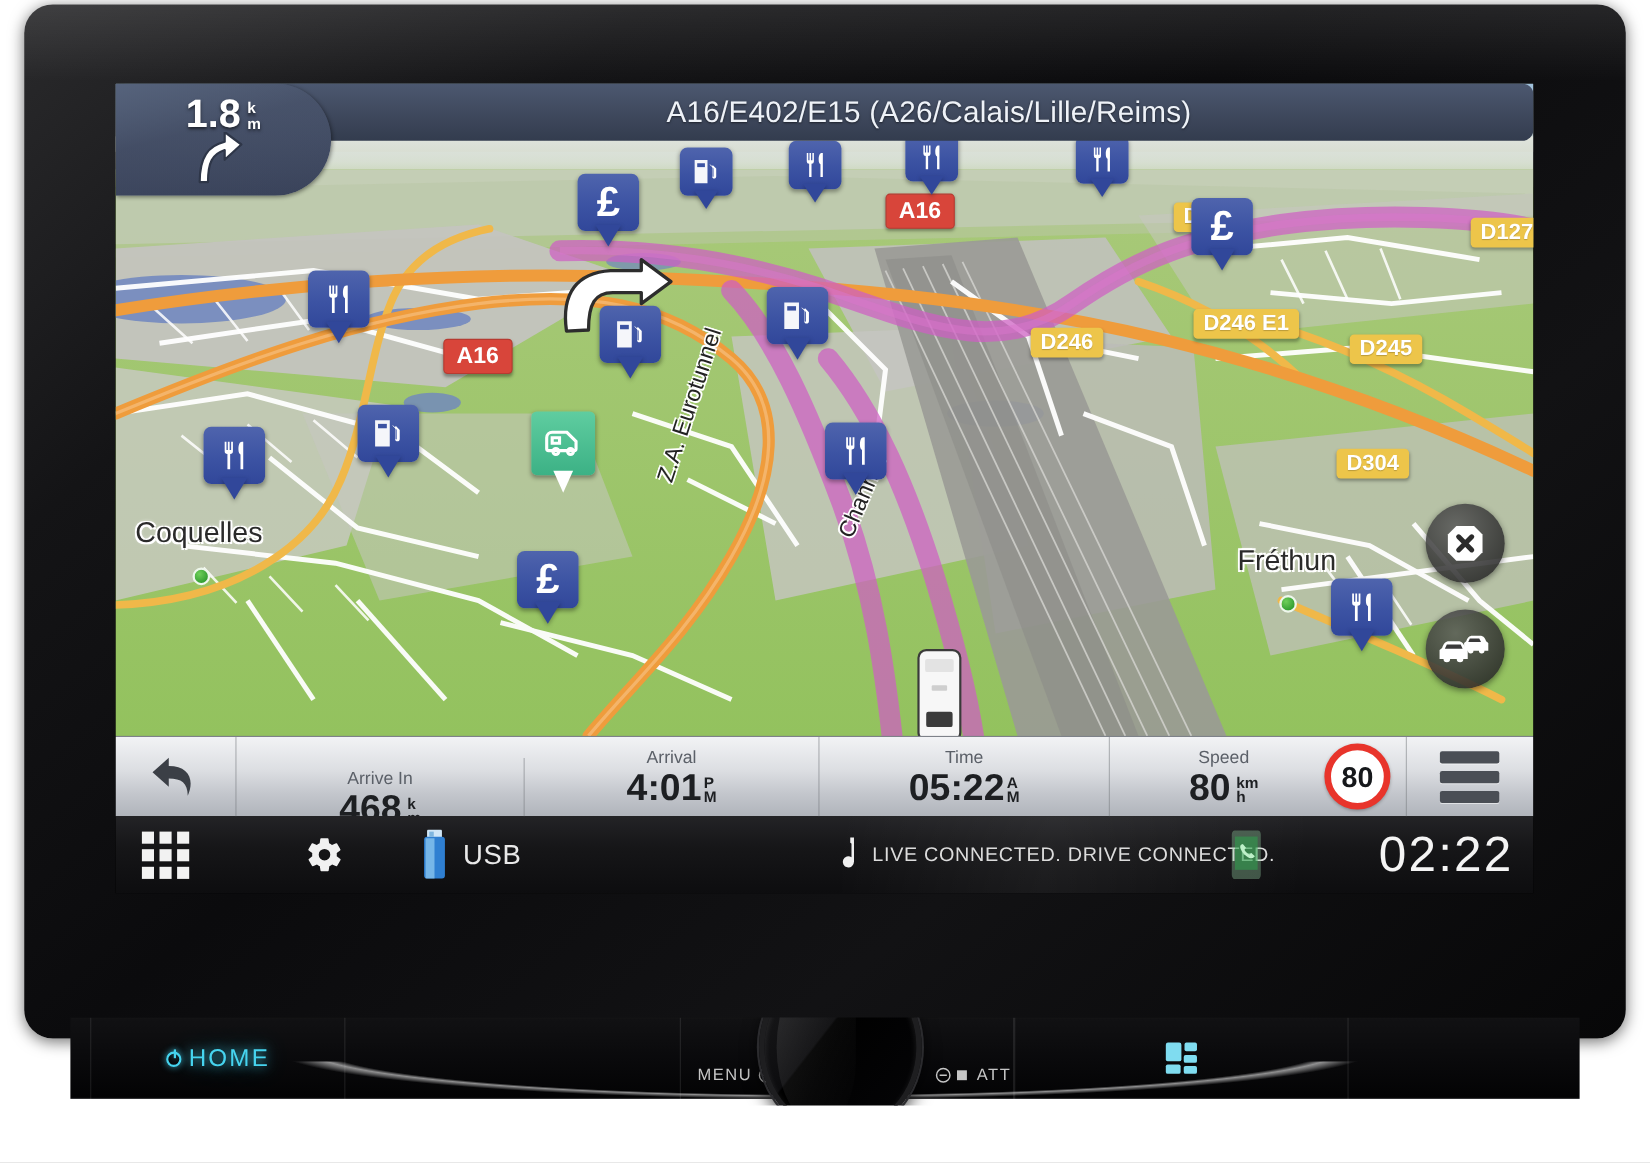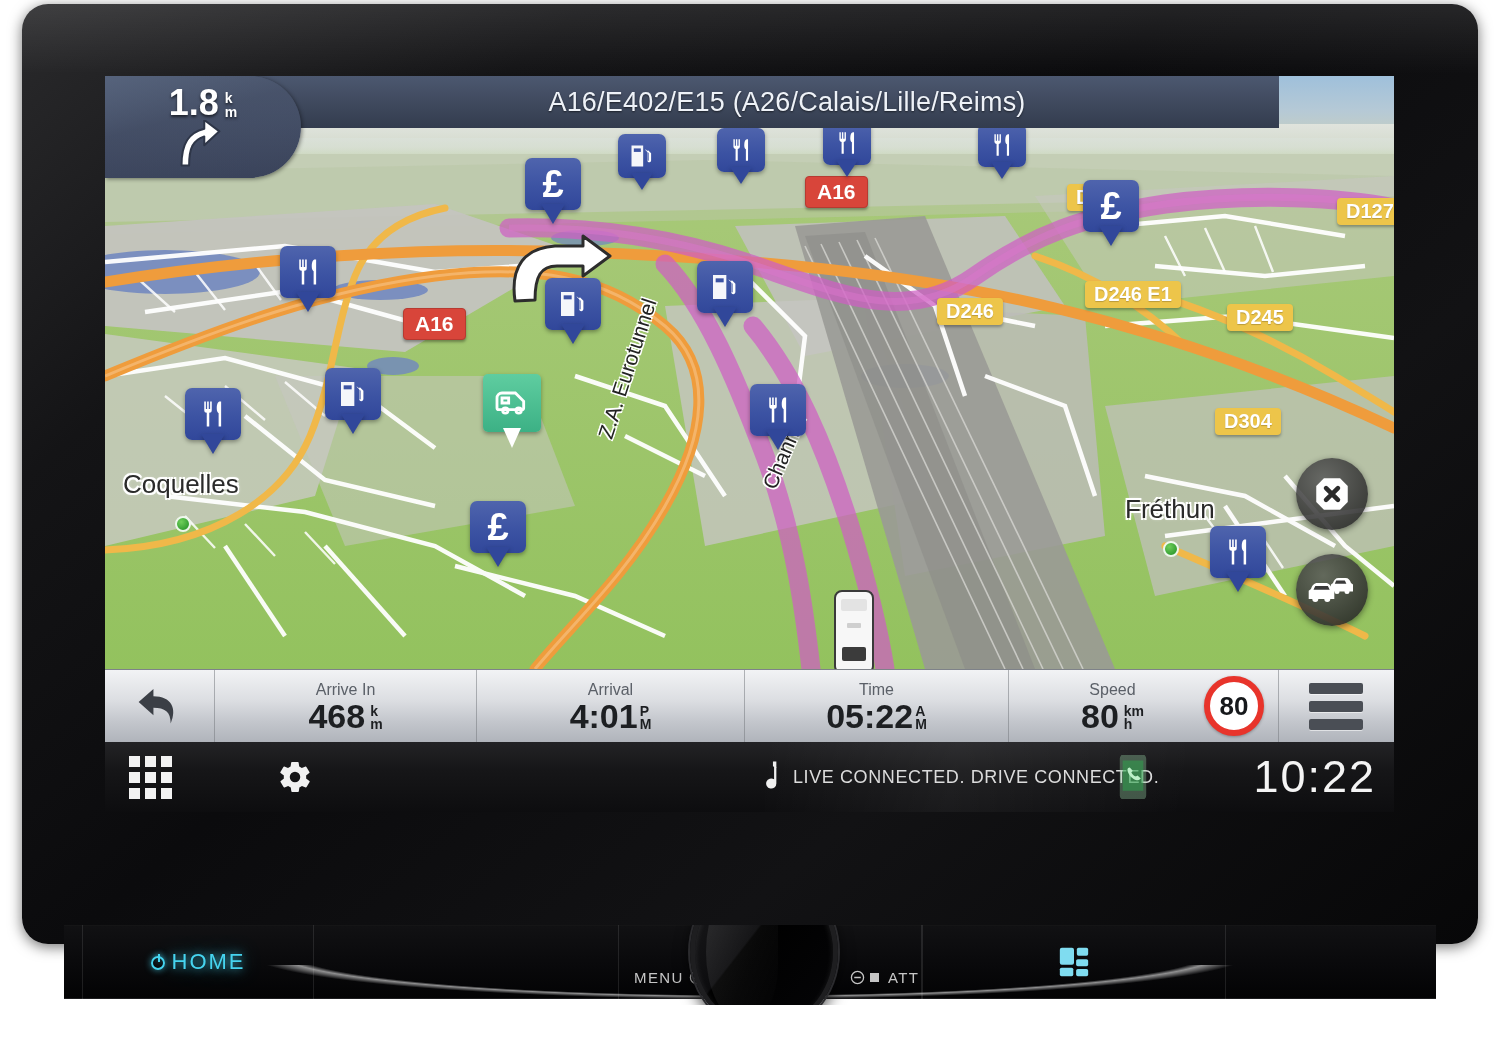--- a/index.html
+++ b/index.html
@@ -47,23 +47,24 @@
   #map .haze {
     position:absolute; left:0; top:48px; width:100%; height:46px;
     background: linear-gradient(180deg, rgba(226,229,222,0.95), rgba(200,216,170,0.25));
   }
 
   
   #mapsvg { position:absolute; left:0; top:0; width:1289px; height:593px; }
 
   
   #hdr {
-    position:absolute; left:0; top:0; width:1174px; height:52px;
+    position:absolute; left:0; top:0; width:1289px; height:52px;
     background: linear-gradient(180deg, #4c5870 0%, #414b60 45%, #333c4e 100%);
     z-index: 40;
+    border-radius: 10px;
   }
   #hdrTitle {
     position:absolute; left:200px; top:0; right:10px; height:52px;
     line-height:52px; text-align:center;
     color:#eef2f8; font-size:27px; letter-spacing:.2px;
     text-shadow: 0 1px 2px rgba(0,0,0,.55);
     font-family: "Liberation Sans", sans-serif;
   }
   #ttPanel {
     position:absolute; left:0; top:0; width:196px; height:102px;
@@ -164,21 +165,21 @@
   #infobar .cell:last-child { border-right:none; }
   #infobar .cap { font-size:16px; color:#5b6068; margin-top:2px; line-height:17px; }
   #infobar .val {
     font-size:34px; font-weight:bold; color:#1d1f22; line-height:36px;
     display:flex; align-items:center;
   }
   #infobar .sfx {
     font-size:14px; font-weight:bold; line-height:13px; margin-left:5px; margin-top:4px; text-align:left;
   }
   .cellBack { width:110px; }
-  .cellArrive { width:262px; }
+  .cellArrive { width:262px;margin-top:19px; }
   .cellArrival { width:268px; }
   .cellTime { width:264px; }
   .cellSpeed { width:270px; }
   .cellMenu { width:113px; }
 
   #speedLimit {
     position:absolute; right:14px; top:6px;
     width:60px; height:60px; border-radius:50%;
     background:#fff; border:6px solid #e8342b;
     display:flex; align-items:center; justify-content:center;
@@ -668,39 +669,48 @@
             <i></i>
           </span>
       </div>
 
       <div class="sbItem" id="sbGear">
         <svg width="36" height="36" viewBox="0 0 24 24">
           <path fill="#f1f1f1" d="M19.4 13c.04-.32.06-.66.06-1s-.02-.68-.07-1l2.1-1.62a.5.5 0 00.12-.64l-2-3.46a.5.5 0 00-.6-.22l-2.47 1a7.2 7.2 0 00-1.73-1l-.37-2.63a.5.5 0 00-.5-.43h-4a.5.5 0 00-.5.43l-.37 2.63c-.62.25-1.2.59-1.73 1l-2.47-1a.5.5 0 00-.6.22l-2 3.46a.5.5 0 00.12.64L4.6 11c-.05.32-.07.66-.07 1s.02.68.07 1l-2.1 1.62a.5.5 0 00-.12.64l2 3.46c.12.22.38.3.6.22l2.47-1c.53.41 1.1.75 1.73 1l.37 2.63c.04.25.25.43.5.43h4c.25 0 .46-.18.5-.43l.37-2.63c.62-.25 1.2-.59 1.73-1l2.47 1c.22.08.48 0 .6-.22l2-3.46a.5.5 0 00-.12-.64zM12 15.5A3.5 3.5 0 1112 8.5a3.5 3.5 0 010 7z"></path>
         </svg>
       </div>
 
+      <div class="sbItem" id="sbUsb">
+        <svg width="24" height="46" viewBox="0 0 16 34">
+          <rect x="3" y="0" width="10" height="6" rx="1" fill="#cfe6f7"></rect>
+          <rect x="1" y="5" width="14" height="28" rx="2" fill="#2f7fd1"></rect>
+          <path d="M2 6 L8 6 L8 33 L2 33 Z" fill="#8fc8ef" opacity=".75"></path>
+          <rect x="4.5" y="1.5" width="3" height="3.5" fill="#7fb6df"></rect>
+        </svg>
+        <span class="sbText">USB</span>
+      </div>
 
       <div class="sbItem" id="sbMusic">
         <svg width="24" height="34" viewBox="0 0 16 24">
           <path fill="#f0f0f0" d="M13 1v12.6a3.6 3.6 0 10 1.6 3V5.5L13 1z"></path>
           <path fill="#f0f0f0" d="M12.2 1h2.4v4.6l-2.4-1.2z"></path>
         </svg>
         <span class="sbNotice">LIVE CONNECTED. DRIVE CONNECTED.</span>
       </div>
 
       <div class="sbItem" id="sbPhone">
         <svg width="28" height="44" viewBox="0 0 20 32">
           <rect x="1" y="0" width="18" height="32" rx="2.5" fill="#9bd6a8" opacity=".35" stroke="#9bd6a8" stroke-width="1.2"></rect>
           <rect x="2.5" y="4" width="15" height="22" fill="#2da34c" opacity=".55"></rect>
           <path fill="#bdf0c8" d="M6.5 9.5c-.6.6-.7 1.6-.2 2.8.9 2.4 3.3 4.9 5.7 5.8 1.2.5 2.2.4 2.8-.2l.9-.9-2.4-2.1-1.3 1c-1.2-.6-2.6-2-3.2-3.2l1-1.3-2.1-2.4z"></path>
         </svg>
       </div>
 
       <div class="sbItem" id="sbClock">
-        <span id="sbClockText">10:22</span>
+        <span id="sbClockText">02:22</span>
       </div>
     </div>
 
   </div>
 </div>
 
 <div id="hwstrip">
   <div class="band"></div>
 
   <div class="hwbtn" style="left:60px; width:232px;">

